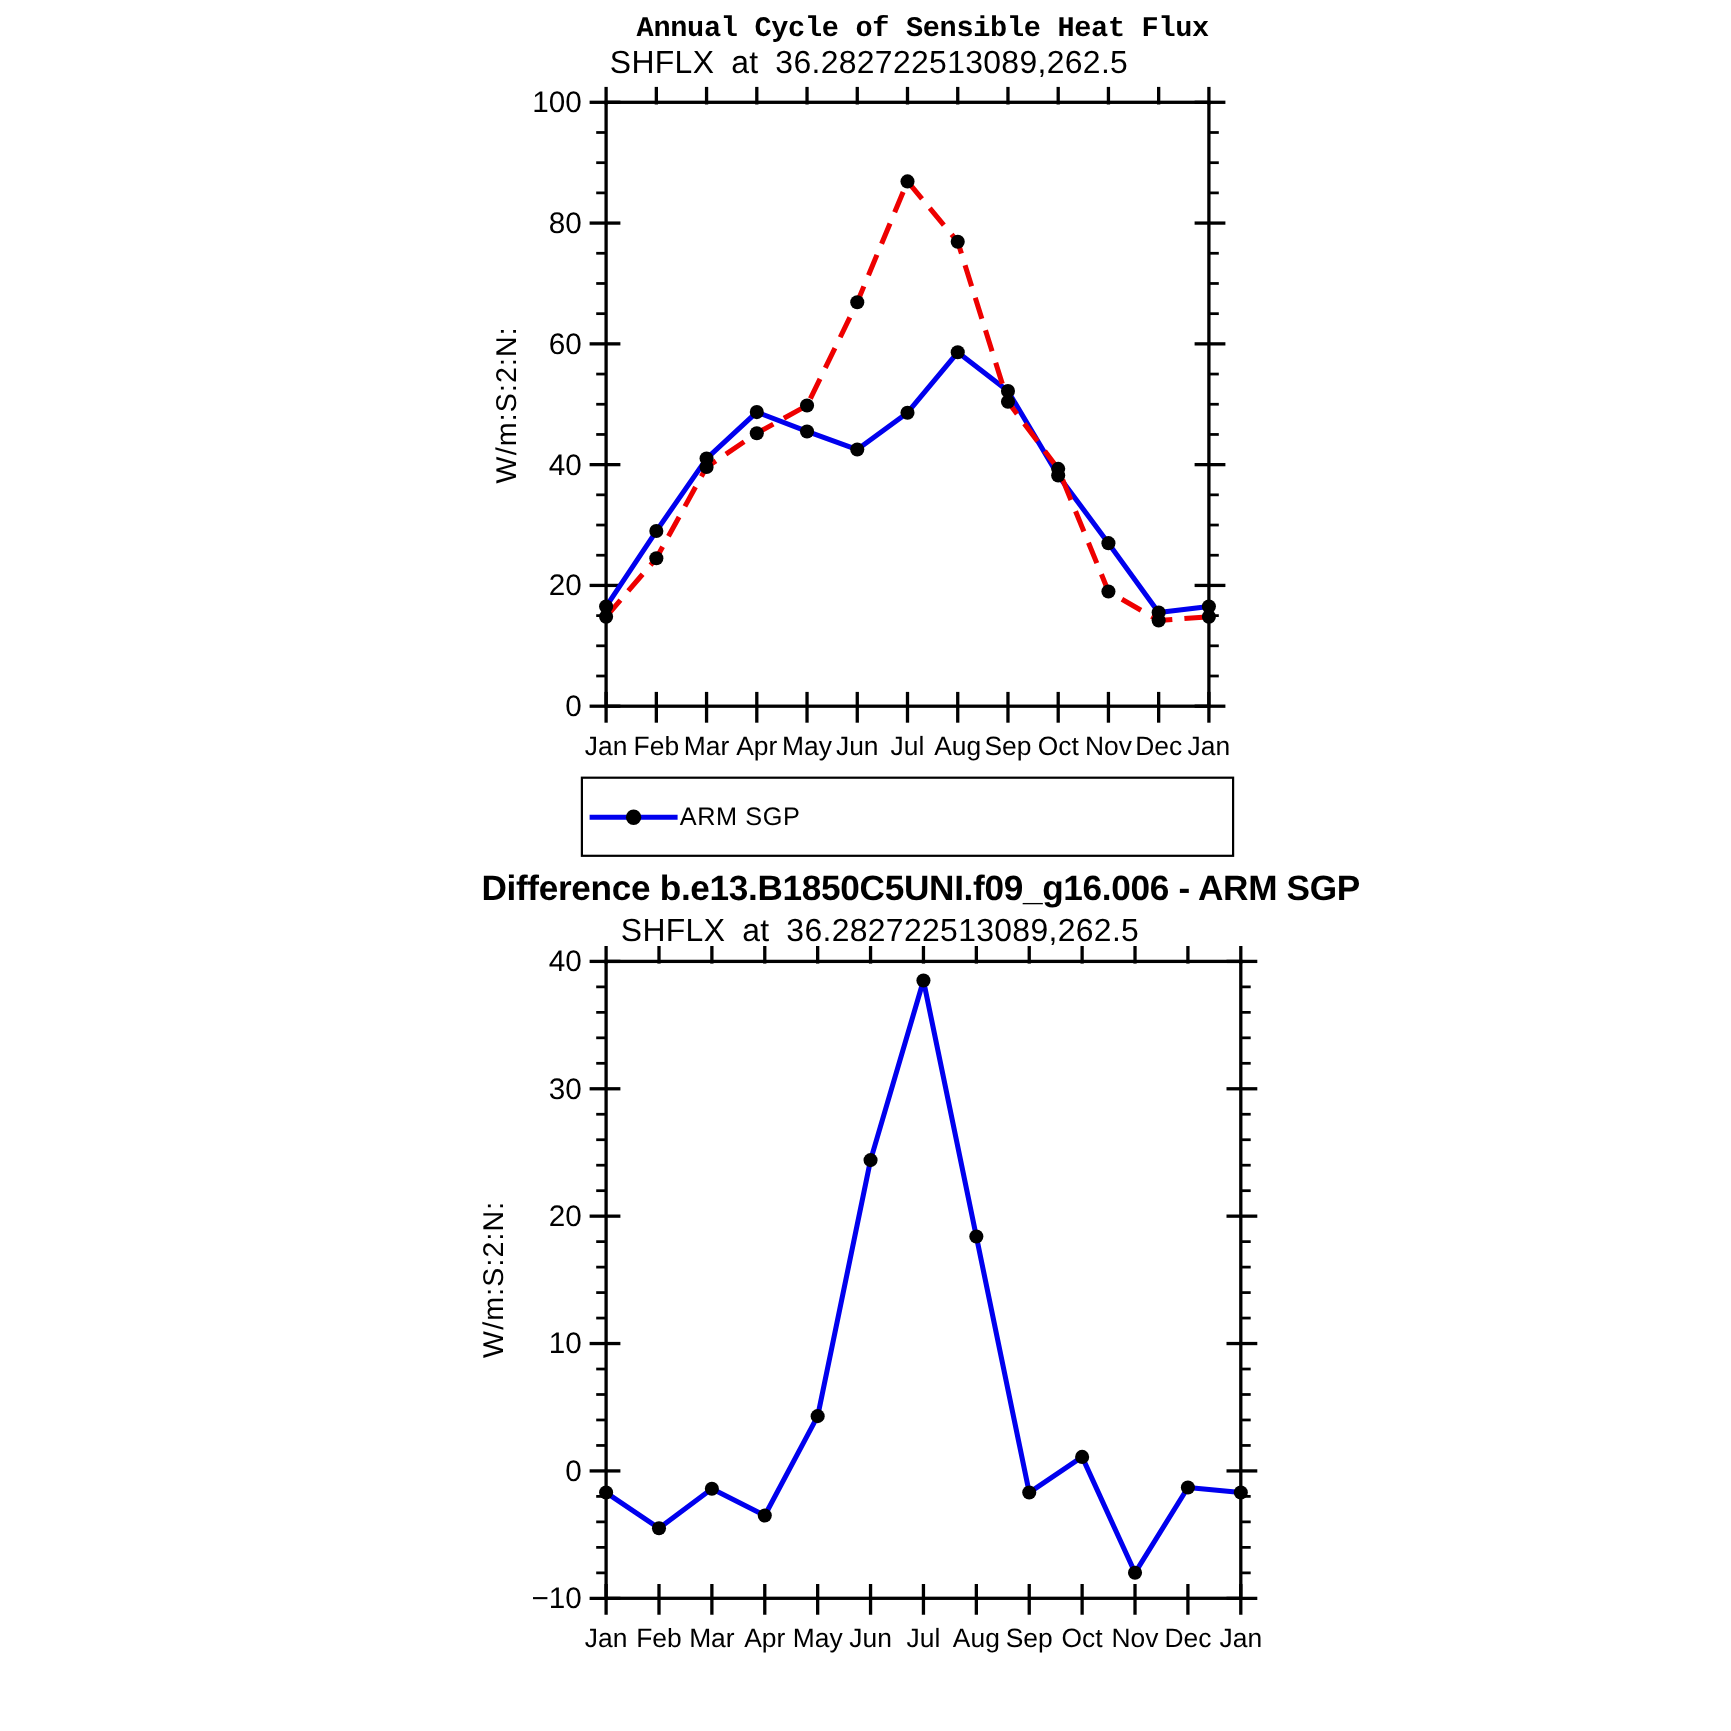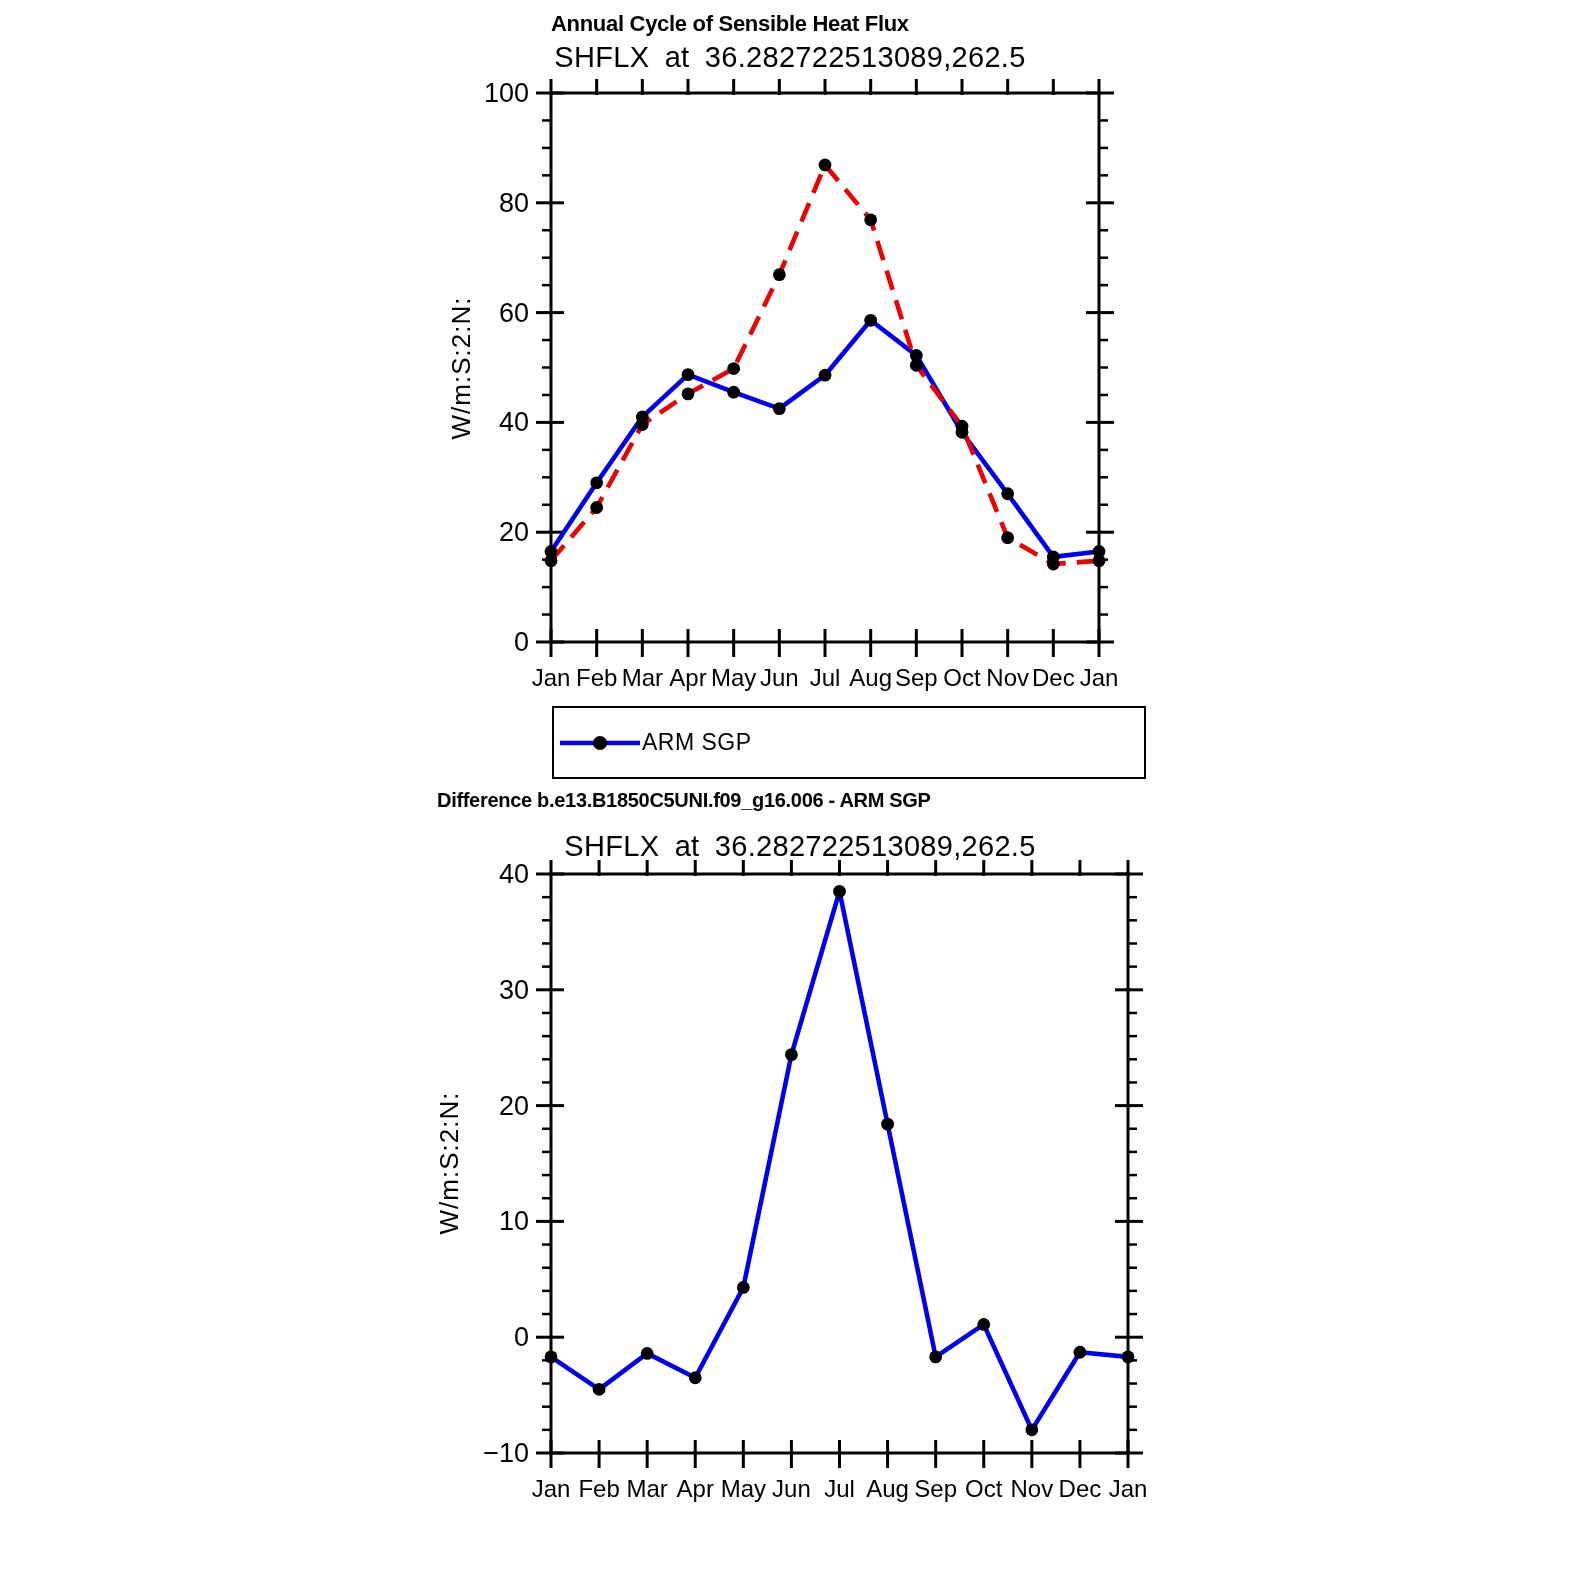--- a/index.html
+++ b/index.html
@@ -3,31 +3,31 @@
 <meta charset="utf-8">
 <style>
   html,body{margin:0;padding:0;}
   body{
     width:1574px;height:1574px;background:#ffffff;position:relative;
     font-family:"Liberation Sans",sans-serif;color:#000;overflow:hidden;
   }
   .abs{position:absolute;}
   #plots{position:absolute;left:0;top:0;}
   #plots text{font-family:"Liberation Sans",sans-serif;fill:#000000;}
-  .title1{left:551px;top:11px;width:548px;text-align:left;font-size:22px;font-weight:bold;letter-spacing:-0.3px;}
+  .title1{left:551px;top:11px;width:548px;text-align:right;font-size:26px;font-weight:bold;letter-spacing:-0.3px;font-family:Liberation Mono, monospace;}
   .sub1{left:440px;top:41px;width:700px;text-align:center;font-size:29px;word-spacing:7px;letter-spacing:0.3px;}
   .legend{
     left:528px;top:706px;width:594px;height:73px;border:2.5px solid #000;
     box-sizing:border-box;display:flex;flex-direction:column;justify-content:center;
     gap:1px;padding-left:4px;background:#fff;
   }
   .legend-row{display:flex;align-items:center;height:33px;}
   .legend-sample{flex:0 0 auto;display:block;}
   .legend-label{font-size:23px;letter-spacing:0.5px;white-space:pre;}
-  .title2{left:437px;top:789px;width:800px;font-size:20px;font-weight:bold;letter-spacing:-0.3px;}
+  .title2{left:437px;top:789px;width:800px;text-align:center;font-size:32px;font-weight:bold;letter-spacing:-0.3px;}
   .sub2{left:450px;top:830px;width:700px;text-align:center;font-size:29px;word-spacing:7px;letter-spacing:0.3px;}
   .ylab{transform:translate(-50%,-50%) rotate(-90deg);white-space:nowrap;font-size:26px;letter-spacing:1px;}
   .ylab1{left:461px;top:368px;}
   .ylab2{left:449px;top:1163px;}
 </style>
 </head>
 <body>
 
 <svg id="plots" width="1574" height="1574">
     <rect x="551" y="93" width="548" height="549" fill="none" stroke="#000000" stroke-width="3"></rect>
@@ -257,21 +257,21 @@
     <circle cx="983.75" cy="1324.462" r="6.4" fill="#000000"></circle>
     <circle cx="1031.8333333333333" cy="1429.84" r="6.4" fill="#000000"></circle>
     <circle cx="1079.9166666666665" cy="1352.254" r="6.4" fill="#000000"></circle>
     <circle cx="1128" cy="1356.886" r="6.4" fill="#000000"></circle>
   </svg>
 
 <div class="abs title1">Annual Cycle of Sensible Heat Flux</div>
 <div class="abs sub1">SHFLX at 36.282722513089,262.5</div>
 <div class="abs ylab ylab1">W/m:S:2:N:</div>
 
-<div class="abs legend" style="border-color: rgb(0, 0, 0); margin-left: 24px;">
+<div class="abs legend" style="border-color: rgb(0, 0, 0);">
   <div class="legend-row">
     <svg class="legend-sample" width="84" height="18">
       <line x1="2" y1="9" x2="82" y2="9" stroke-width="4.6" stroke="#0000ee"></line>
       <circle cx="42" cy="9" r="7" fill="#000000"></circle>
     </svg>
     <span class="legend-label">ARM SGP</span>
   </div>
 </div>
 
 <div class="abs title2">Difference b.e13.B1850C5UNI.f09_g16.006 - ARM SGP</div>

